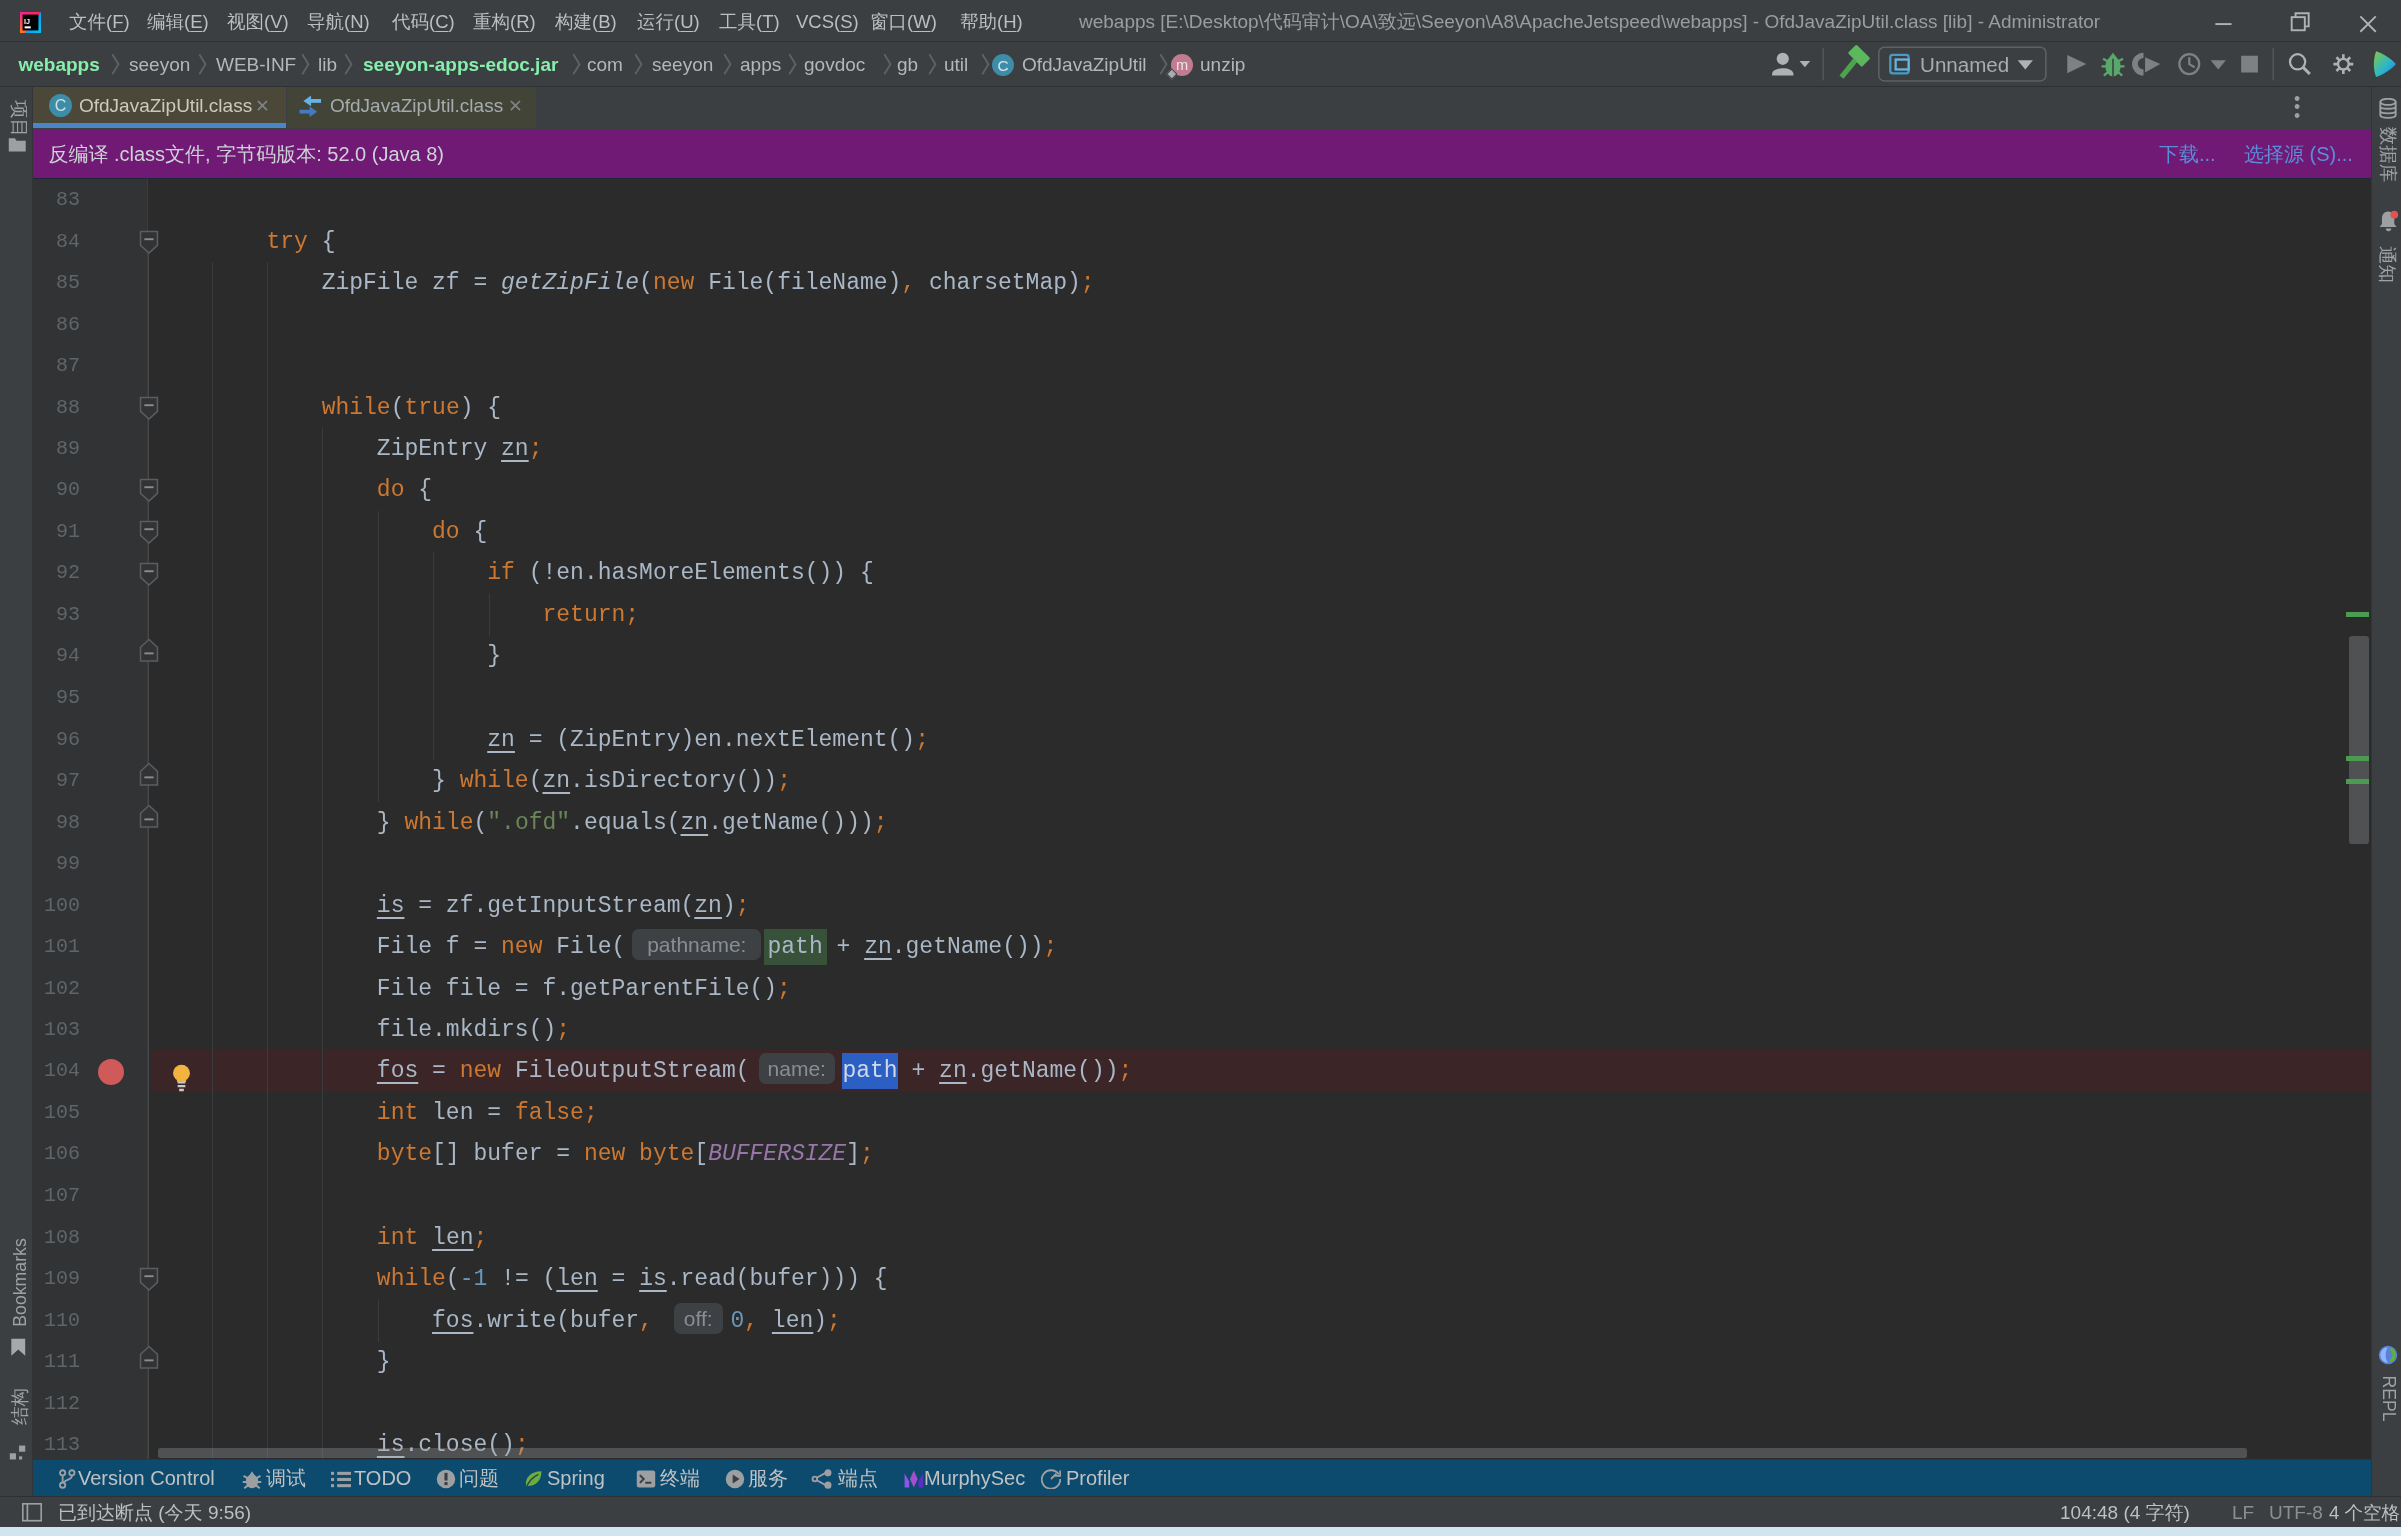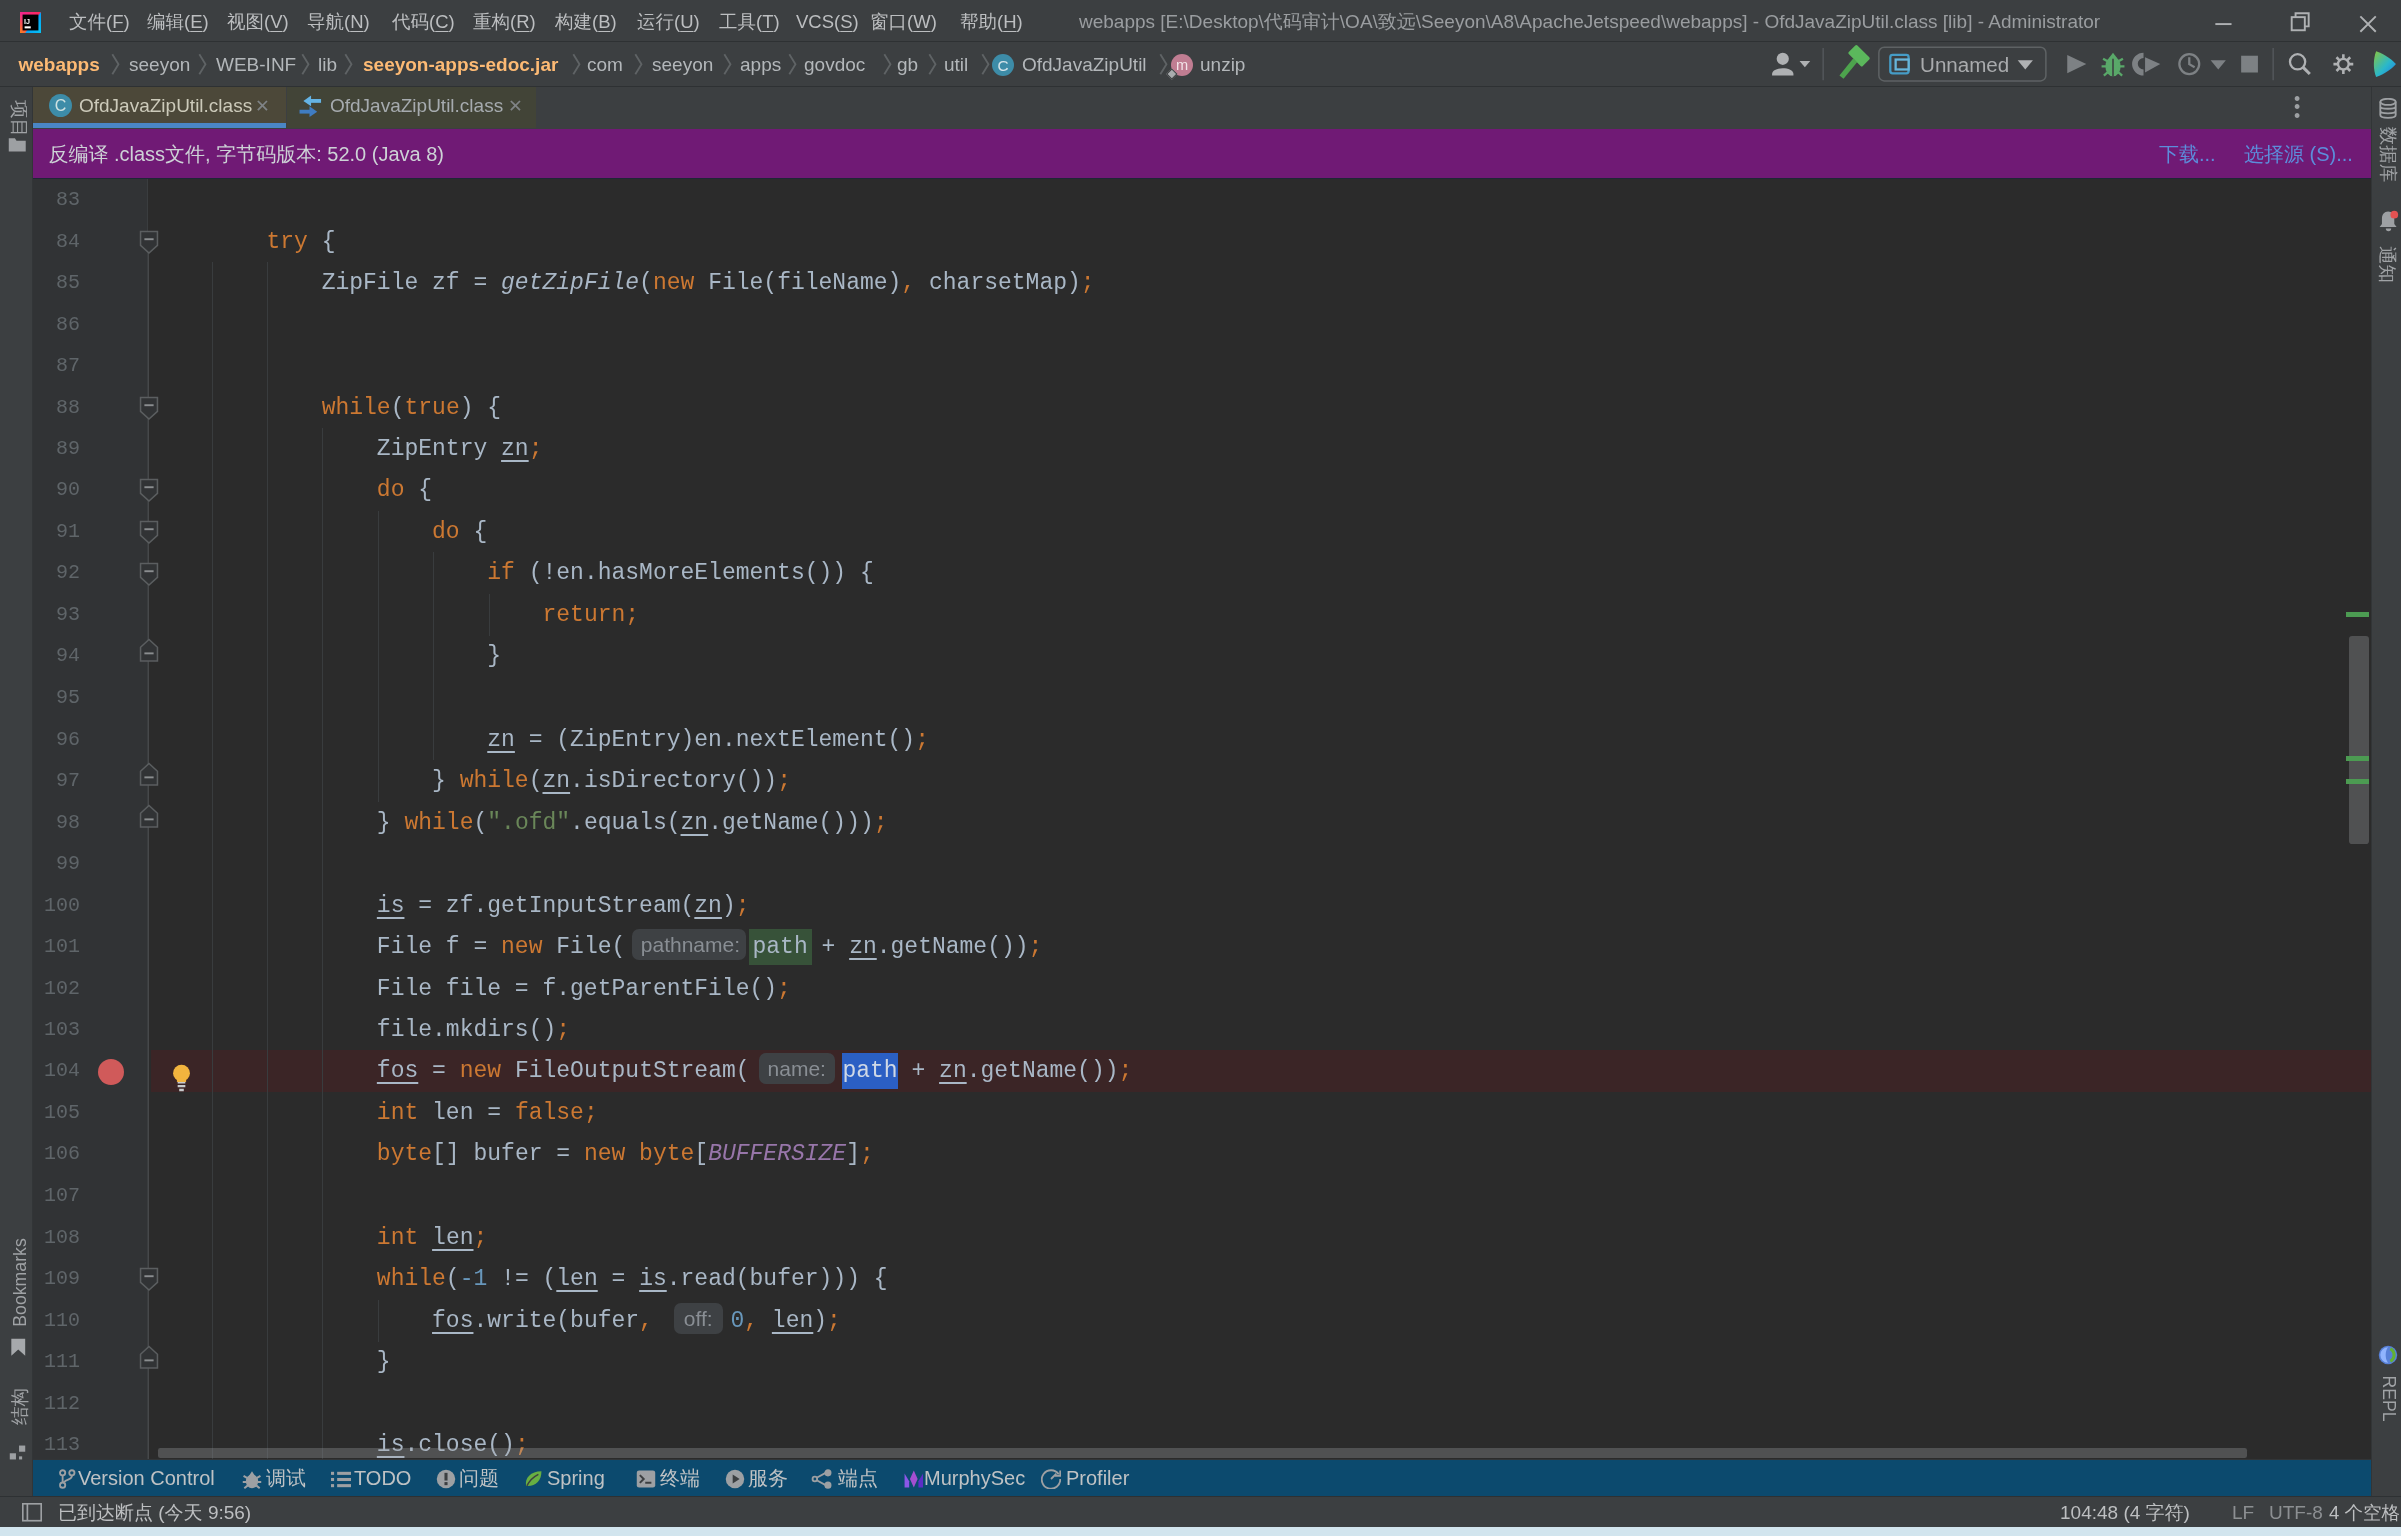--- a/index.html
+++ b/index.html
@@ -20,21 +20,21 @@
   #statusbar { left:0; top:1496px; width:2401px; height:32px; background:#3C3F41; border-top:0.8px solid #2E3133; }
   #bottomstrip { left:0; top:1527px; width:2401px; height:9.2px; background:#D2E5EE; }
 
   
   .menu { position:absolute; top:0; height:42px; line-height:43px; color:#BCBEC0; font-size:18.5px; }
   .menu u { text-decoration:underline; text-underline-offset:3.1px; }
   #wintitle { position:absolute; top:0; left:1079px; height:42px; line-height:43px; color:#9A9DA0; font-size:19px; }
 
   
   .crumb { position:absolute; top:0; height:45px; line-height:46px; color:#B3B7BA; font-size:19px; white-space:nowrap; }
-  .crumb.b { font-weight:bold; color:#fdba74; }
+  .crumb.b { font-weight:bold; color:#86efac; }
   .chev { position:absolute; top:10px; }
 
   
   .tab { position:absolute; top:0; height:41px; }
   #tab1 { left:33px; width:253px; background:#4C4839; }
   #tab1 .ul { position:absolute; left:0; top:36px; width:253px; height:4.6px; background:#4A86C5; }
   #tab2 { left:287px; width:249px; background:#424437; }
   .tab .label { position:absolute; top:0; height:36px; line-height:38px; font-size:19px; }
   .tclose { position:absolute; top:0; height:36px; line-height:38px; color:#7F8386; font-size:17.7px; }
 
@@ -291,21 +291,21 @@
     <div class="cl" style="top:249px">                ZipEntry <span class="un">zn</span><span class="kw">;</span></div>
     <div class="cl" style="top:290px">                <span class="kw">do</span> {</div>
     <div class="cl" style="top:332px">                    <span class="kw">do</span> {</div>
     <div class="cl" style="top:373px">                        <span class="kw">if</span> (!en.hasMoreElements()) {</div>
     <div class="cl" style="top:415px">                            <span class="kw">return;</span></div>
     <div class="cl" style="top:456px">                        }</div>
     <div class="cl" style="top:540px">                        <span class="un">zn</span> = (ZipEntry)en.nextElement()<span class="kw">;</span></div>
     <div class="cl" style="top:581px">                    } <span class="kw">while</span>(<span class="un">zn</span>.isDirectory())<span class="kw">;</span></div>
     <div class="cl" style="top:623px">                } <span class="kw">while</span>(<span class="str">".ofd"</span>.equals(<span class="un">zn</span>.getName()))<span class="kw">;</span></div>
     <div class="cl" style="top:706px">                <span class="un">is</span> = zf.getInputStream(<span class="un">zn</span>)<span class="kw">;</span></div>
-    <div class="cl" style="top:747px">                File f = <span class="kw">new</span> File(<span class="pill" style="margin-left:7px;width:114px;text-align:center">pathname:</span><span style="display:inline-block;width:6.2px"></span><span style="background:#375239;padding:4.6px 3.8px;margin:0 -3.8px">path</span> + <span class="un">zn</span>.getName())<span class="kw">;</span></div>
+    <div class="cl" style="top:747px">                File f = <span class="kw">new</span> File(<span class="pill" style="margin-left:7px;width:129px;text-align:center">pathname:</span><span style="display:inline-block;width:6.2px"></span><span style="background:#375239;padding:4.6px 3.8px;margin:0 -3.8px">path</span> + <span class="un">zn</span>.getName())<span class="kw">;</span></div>
     <div class="cl" style="top:789px">                File file = f.getParentFile()<span class="kw">;</span></div>
     <div class="cl" style="top:830px">                file.mkdirs()<span class="kw">;</span></div>
     <div class="cl" style="top:871px">                <span class="un">fos</span> = <span class="kw">new</span> FileOutputStream(<span class="pill" style="margin-left:9.2px;width:76px;text-align:center">name:</span><span style="display:inline-block;width:7.7px"></span><span style="background:#2B5FC4;padding:4.6px 0;color:#CFD8E6">path</span> + <span class="un">zn</span>.getName())<span class="kw">;</span></div>
     <div class="cl" style="top:913px">                <span class="kw">int</span> len = <span class="kw">false;</span></div>
     <div class="cl" style="top:954px">                <span class="kw">byte</span>[] bufer = <span class="kw">new byte</span>[<span class="pp">BUFFERSIZE</span>]<span class="kw">;</span></div>
     <div class="cl" style="top:1038px">                <span class="kw">int</span> <span class="un">len</span><span class="kw">;</span></div>
     <div class="cl" style="top:1079px">                <span class="kw">while</span>(<span class="num">-1</span> != (<span class="un">len</span> = <span class="un">is</span>.read(bufer))) {</div>
     <div class="cl" style="top:1121px">                    <span class="un">fos</span>.write(bufer<span class="kw">,</span> <span class="pill" style="margin-left:7px;width:49px;text-align:center">off:</span><span style="display:inline-block;width:7.7px"></span><span class="num">0</span><span class="kw">,</span> <span class="un">len</span>)<span class="kw">;</span></div>
     <div class="cl" style="top:1162px">                }</div>
     <div class="cl" style="top:1245px">                <span class="un">is</span>.close()<span class="kw">;</span></div>

